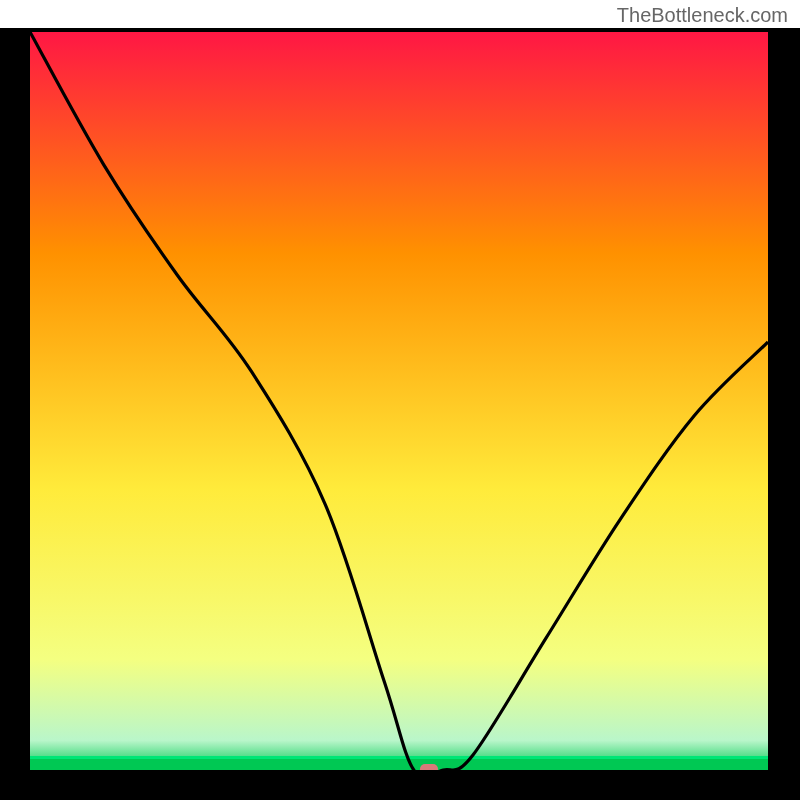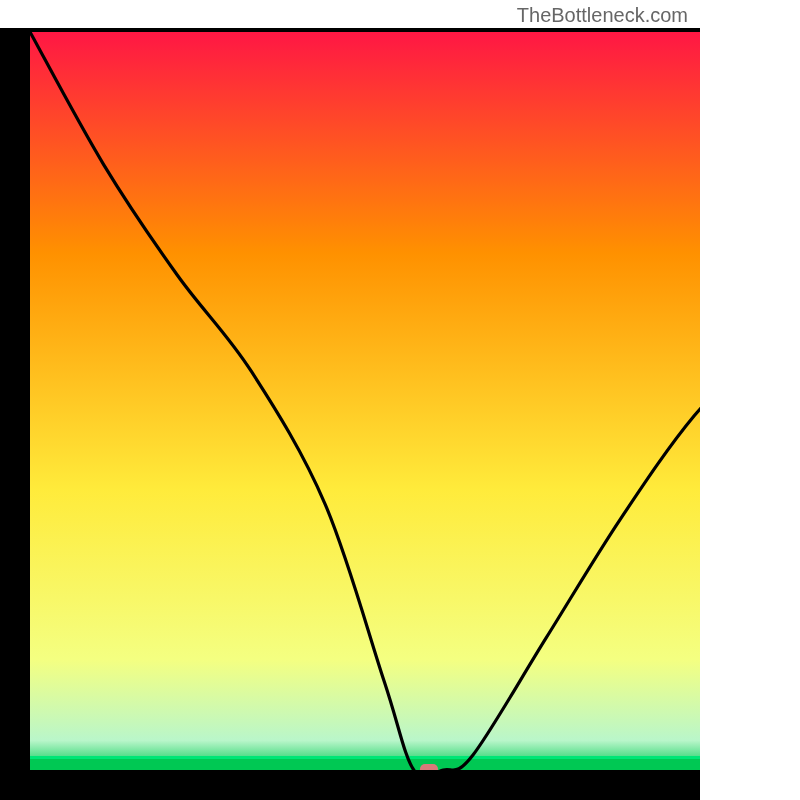--- a/index.html
+++ b/index.html
@@ -2,21 +2,21 @@
 <html><head>
 <meta charset="utf-8">
 <style>
   body {
     margin: 0;
     padding: 0;
     background: #fff;
     font-family: Arial, Helvetica, sans-serif;
   }
   .stage {
-    width: 700px;
+    width: 800px;
     height: 800px;
     position: relative;
     overflow: hidden;
   }
   .watermark {
     position: absolute;
     top: 4px;
     right: 12px;
     color: #666;
     font-size: 20px;

